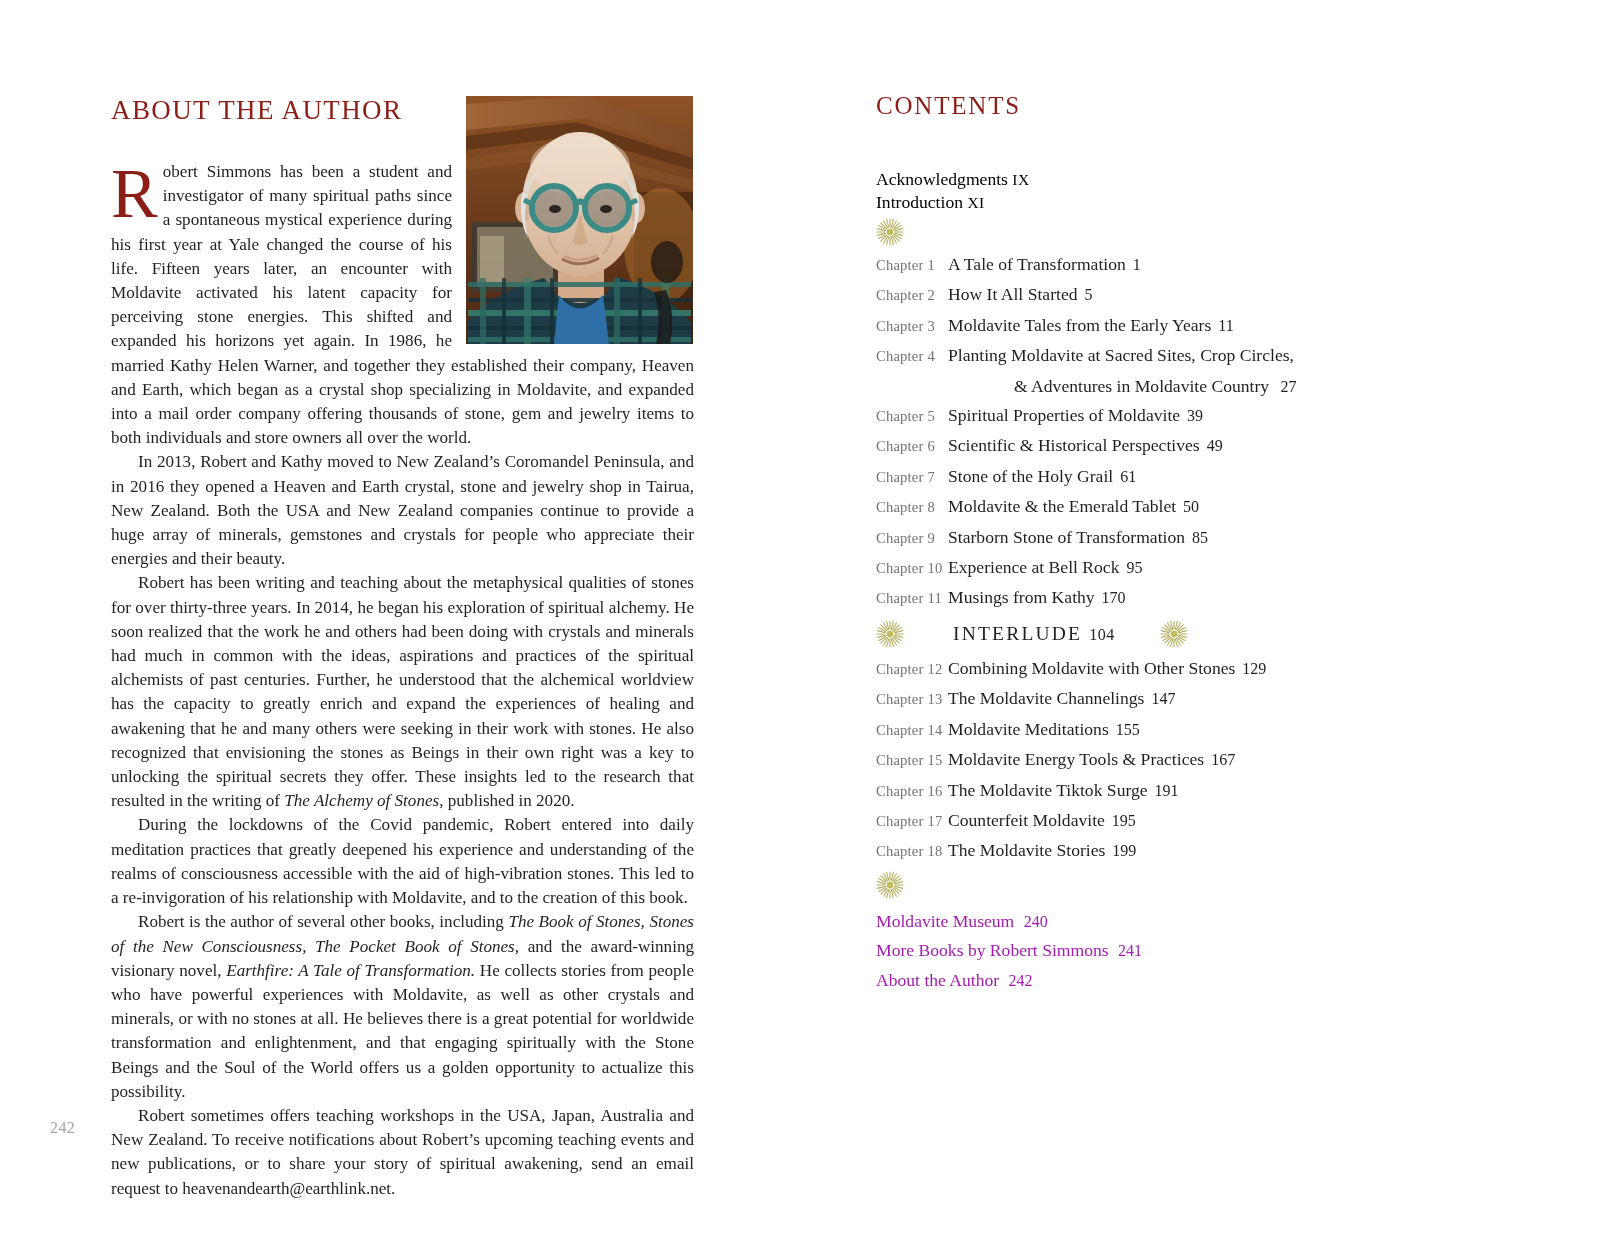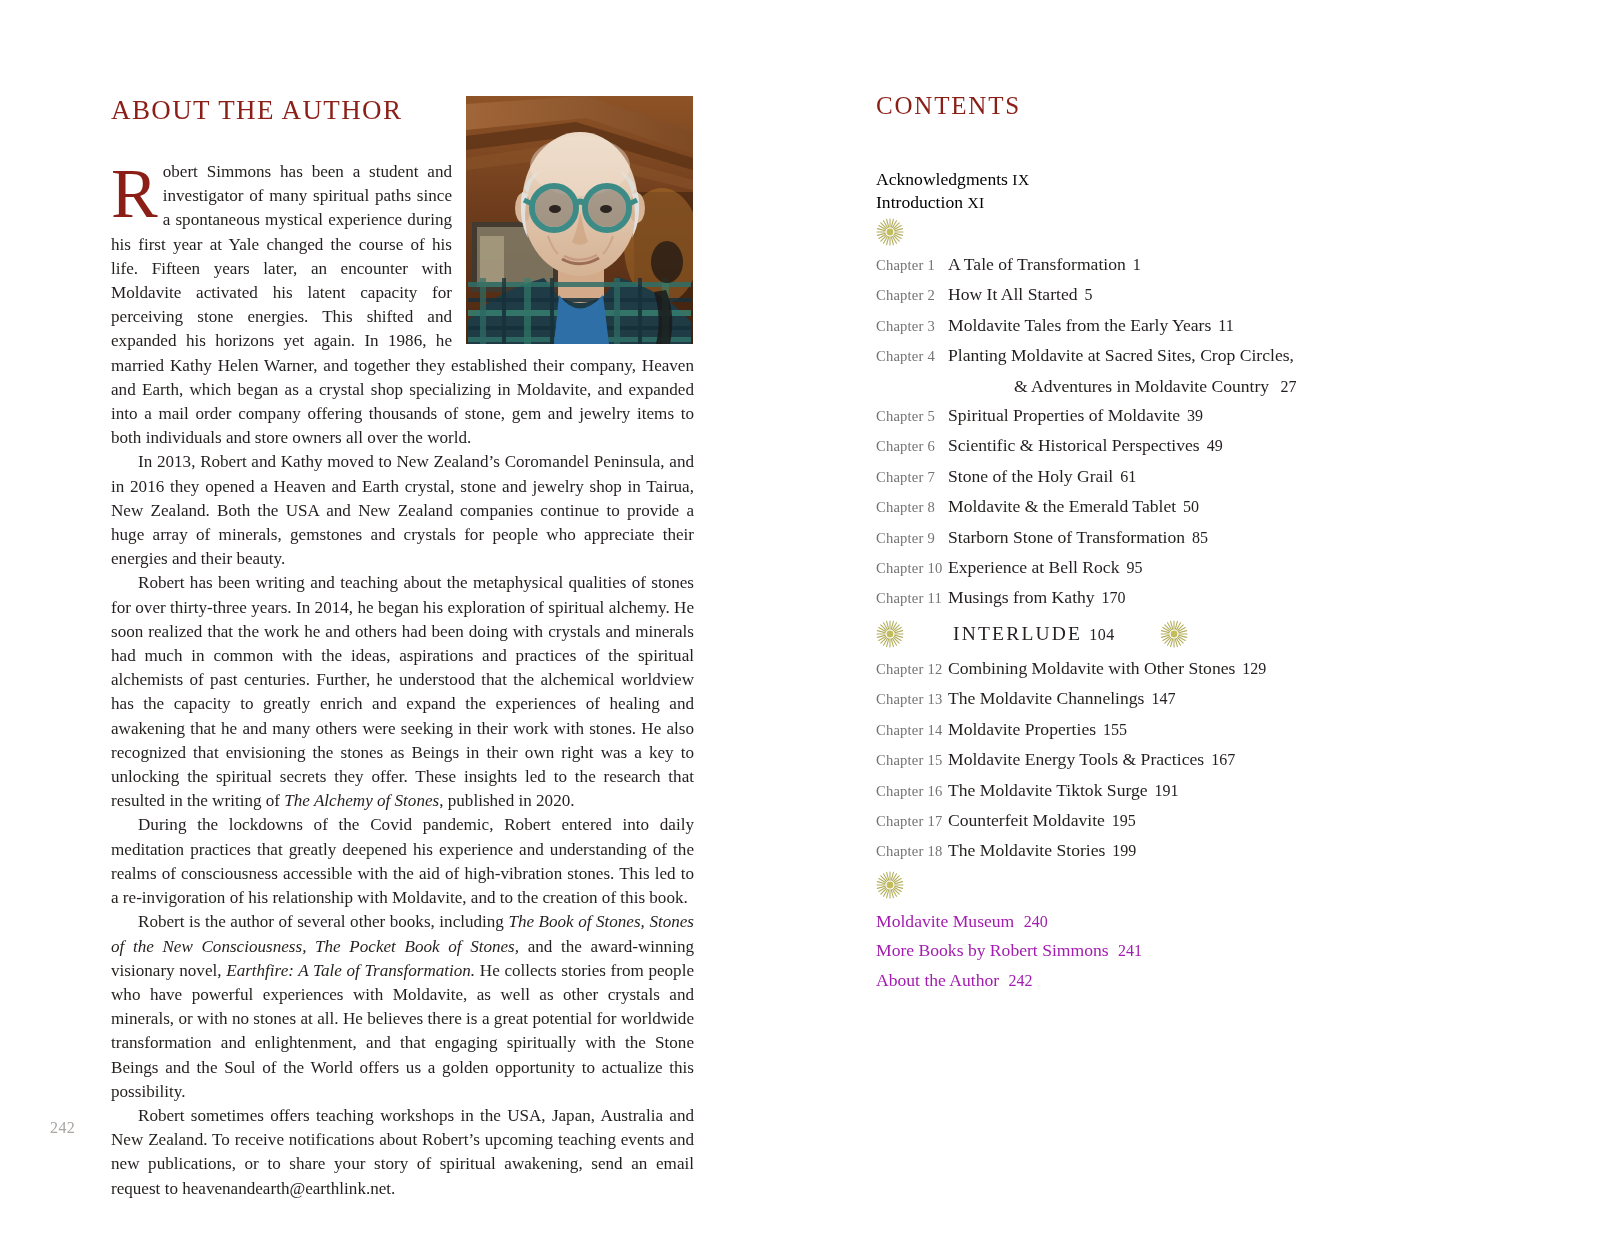--- a/index.html
+++ b/index.html
@@ -445,21 +445,21 @@
           <span class="ch-title">Combining Moldavite with Other Stones</span>
           <span class="ch-pg">129</span>
         </div>
         <div class="ch-row">
           <span class="ch-label">Chapter 13</span>
           <span class="ch-title">The Moldavite Channelings</span>
           <span class="ch-pg">147</span>
         </div>
         <div class="ch-row">
           <span class="ch-label">Chapter 14</span>
-          <span class="ch-title">Moldavite Properties</span>
+          <span class="ch-title">Moldavite Meditations</span>
           <span class="ch-pg">155</span>
         </div>
         <div class="ch-row">
           <span class="ch-label">Chapter 15</span>
           <span class="ch-title">Moldavite Energy Tools &amp; Practices</span>
           <span class="ch-pg">167</span>
         </div>
         <div class="ch-row">
           <span class="ch-label">Chapter 16</span>
           <span class="ch-title">The Moldavite Tiktok Surge</span>

